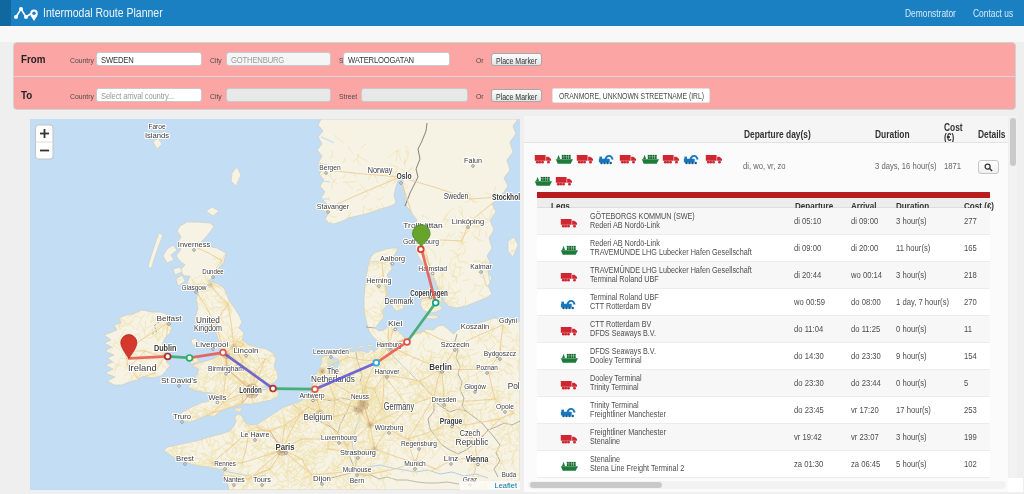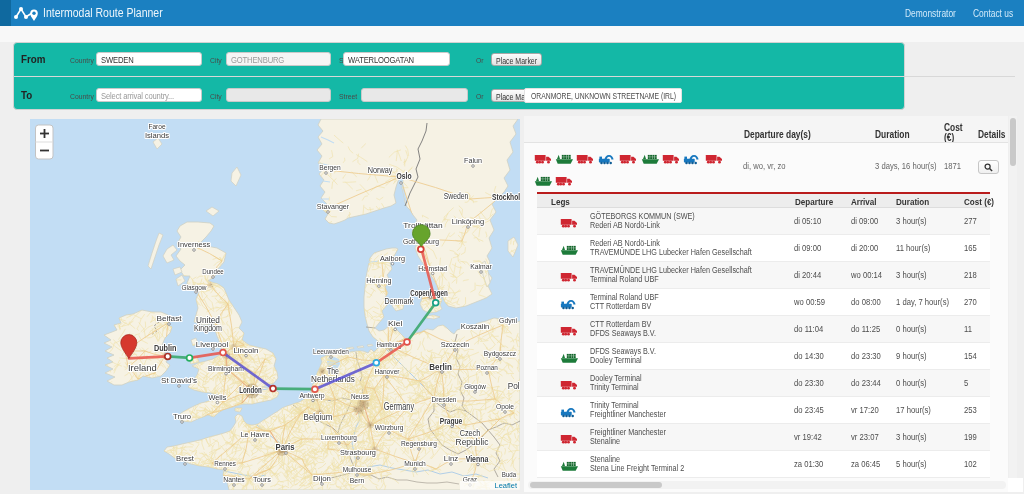--- a/index.html
+++ b/index.html
@@ -20,21 +20,21 @@
       <circle cx="13" cy="13" r="2" fill="#fff"></circle>
     <path d="M21,17 C18.6,13.5 17.2,11.6 17.2,9.3 A3.8,3.8 0 1 1 24.8,9.3 C24.8,11.6 23.4,13.5 21,17 Z" fill="#fff"></path>
     <circle cx="21" cy="9.2" r="1.7" fill="#1b80c1"></circle>
   </svg>
   <span style="position:absolute;left:43px;top:6px;font-size:12.5px;color:#eef6fb;white-space:nowrap;display:inline-block;transform:scaleX(0.84);transform-origin:0 0;">Intermodal Route Planner</span>
   <span style="position:absolute;left:905px;top:8px;font-size:10px;color:#d3eafa;white-space:nowrap;display:inline-block;transform:scaleX(0.84);transform-origin:0 0;">Demonstrator</span>
   <span style="position:absolute;left:973px;top:8px;font-size:10px;color:#d3eafa;white-space:nowrap;display:inline-block;transform:scaleX(0.84);transform-origin:0 0;">Contact us</span>
 </div>
 <div style="position:absolute;left:0;top:26px;width:1024px;height:16px;background:#f8f8f8"></div>
 
-<div style="position:absolute;left:13px;top:42px;width:892px;height:68px;background:#14b8a6;border:1px solid #d2d2d2;border-radius:4px">
+<div style="position:absolute;left:13px;top:42px;width:1003px;height:68px;background:#fca5a5;border:1px solid #d2d2d2;border-radius:4px">
   <div style="position:absolute;left:0;top:33px;width:1001px;height:1px;background:#d8d8d8"></div>
   <span style="position:absolute;left:7px;top:10px;font-size:11.5px;color:#222;font-weight:bold;white-space:nowrap;display:inline-block;transform:scaleX(0.85);transform-origin:0 0;">From</span>
   <span style="position:absolute;left:56px;top:13px;font-size:8px;color:#4a4a4a;white-space:nowrap;display:inline-block;transform:scaleX(0.85);transform-origin:0 0;">Country</span>
   <div class="in" style="left:82px;top:9px;width:106px">
       <span style="position:absolute;left:4px;top:1px;font-size:9px;color:#333;white-space:nowrap;display:inline-block;transform:scaleX(0.85);transform-origin:0 0;">SWEDEN</span>
     </div>
   <span style="position:absolute;left:196px;top:13px;font-size:8px;color:#4a4a4a;white-space:nowrap;display:inline-block;transform:scaleX(0.85);transform-origin:0 0;">City</span>
   <div class="in" style="left:212px;top:9px;width:105px;background:#f5f5f5">
       <span style="position:absolute;left:4px;top:1px;font-size:9px;color:#9a9a9a;white-space:nowrap;display:inline-block;transform:scaleX(0.85);transform-origin:0 0;">GOTHENBURG</span>
     </div>
@@ -53,21 +53,21 @@
       <span style="position:absolute;left:4px;top:1px;font-size:9px;color:#9a9a9a;white-space:nowrap;display:inline-block;transform:scaleX(0.85);transform-origin:0 0;">Select arrival country...</span>
     </div>
   <span style="position:absolute;left:196px;top:49px;font-size:8px;color:#4a4a4a;white-space:nowrap;display:inline-block;transform:scaleX(0.85);transform-origin:0 0;">City</span>
   <div class="in dis" style="left:212px;top:45px;width:105px"></div>
   <span style="position:absolute;left:325px;top:49px;font-size:8px;color:#4a4a4a;white-space:nowrap;display:inline-block;transform:scaleX(0.85);transform-origin:0 0;">Street</span>
   <div class="in dis" style="left:347px;top:45px;width:107px"></div>
   <span style="position:absolute;left:462px;top:49px;font-size:8px;color:#4a4a4a;white-space:nowrap;display:inline-block;transform:scaleX(0.85);transform-origin:0 0;">Or</span>
   <span class="btn" style="left:477px;top:46px;width:51px">
       <span style="position:absolute;left:4px;top:1px;font-size:8.5px;color:#333;white-space:nowrap;display:inline-block;transform:scaleX(0.82);transform-origin:0 0;">Place Marker</span>
     </span>
-  <span class="res" style="left:510px;top:45px;width:158px">
+  <span class="res" style="left:538px;top:45px;width:158px">
       <span style="position:absolute;left:6px;top:2px;font-size:8.5px;color:#4a4a4a;white-space:nowrap;display:inline-block;transform:scaleX(0.8);transform-origin:0 0;">ORANMORE, UNKNOWN STREETNAME (IRL)</span>
     </span>
 
 </div>
 
 <div style="position:absolute;left:30px;top:119px;width:552px;height:371px">
 <svg width="490" height="371" viewBox="0 0 490 371" style="display:block">
 <rect width="490" height="371" fill="#c2ddf4"></rect>
 <polygon points="291.0,0.0 288.0,6.0 293.0,12.0 288.0,18.0 292.0,25.0 287.0,31.0 292.0,37.0 288.0,44.0 294.0,49.0 289.0,55.0 294.0,61.0 290.0,67.0 295.0,73.0 291.0,79.0 297.0,85.0 293.0,91.0 298.0,95.0 295.0,100.0 299.0,104.0 304.0,105.0 310.0,103.0 315.0,101.0 318.0,99.0 327.0,97.0 336.0,95.0 345.0,92.0 354.0,89.0 361.0,87.0 366.0,84.0 364.0,76.0 366.0,68.0 368.0,62.0 371.0,57.0 373.0,61.0 372.0,69.0 374.0,77.0 375.0,83.0 377.0,88.0 380.0,91.0 383.0,96.0 387.0,101.0 384.0,107.0 382.0,113.0 385.0,119.0 387.0,125.0 385.0,129.0 388.0,137.0 392.0,143.0 396.0,149.0 400.0,155.0 404.0,161.0 407.0,167.0 409.0,173.0 413.0,179.0 415.0,183.0 418.0,187.0 426.0,189.0 436.0,187.0 446.0,183.0 456.0,179.0 462.0,175.0 458.0,167.0 462.0,159.0 456.0,151.0 460.0,143.0 457.0,137.0 462.0,129.0 459.0,119.0 464.0,111.0 460.0,101.0 466.0,93.0 462.0,85.0 468.0,79.0 474.0,73.0 478.0,67.0 474.0,59.0 480.0,51.0 477.0,41.0 483.0,33.0 480.0,23.0 486.0,15.0 483.0,7.0 488.0,0.0" fill="#f6f2e4" stroke="#cfd0c3" stroke-width="0.8"></polygon>
 <polygon points="368.0,130.0 364.0,137.0 360.0,144.0 362.0,150.0 357.0,156.0 360.0,162.0 355.0,168.0 358.0,174.0 354.0,180.0 357.0,186.0 352.0,192.0 354.0,198.0 349.0,204.0 345.0,209.0 349.0,212.0 354.0,211.0 359.0,207.0 363.0,206.0 366.0,210.0 370.0,214.0 374.0,218.0 377.0,222.0 380.0,218.0 385.0,214.0 391.0,213.0 397.0,210.0 403.0,211.0 408.0,207.0 413.0,206.0 417.0,209.0 421.0,213.0 424.0,215.0 427.0,211.0 433.0,209.0 440.0,208.0 448.0,204.0 456.0,202.0 464.0,199.0 472.0,200.0 476.0,203.0 480.0,200.0 484.0,204.0 490.0,202.0 490.0,371.0 199.0,371.0 197.0,362.0 193.0,356.0 194.0,351.0 187.0,350.0 179.0,348.0 170.0,347.0 161.0,345.0 153.0,342.0 146.0,340.0 139.0,335.0 134.0,332.0 137.0,328.0 144.0,327.0 152.0,325.0 161.0,323.0 170.0,321.0 179.0,318.0 187.0,316.0 194.0,314.0 200.0,312.0 203.0,308.0 206.0,303.0 205.0,298.0 208.0,295.0 212.0,297.0 214.0,302.0 217.0,305.0 222.0,306.0 228.0,305.0 232.0,302.0 237.0,299.0 243.0,295.0 248.0,292.0 252.0,289.0 257.0,287.0 263.0,285.0 269.0,283.0 275.0,280.0 280.0,277.0 282.0,274.0 280.0,271.0 284.0,269.0 282.0,266.0 285.0,263.0 283.0,260.0 286.0,257.0 288.0,252.0 290.0,248.0 292.0,243.0 291.0,239.0 295.0,237.0 301.0,236.0 307.0,235.0 313.0,234.0 320.0,233.0 327.0,232.0 333.0,232.0 338.0,234.0 341.0,230.0 344.0,233.0 348.0,229.0 352.0,227.0 348.0,222.0 343.0,218.0 339.0,212.0 337.0,205.0 335.0,197.0 334.0,188.0 334.0,178.0 335.0,168.0 336.0,158.0 338.0,148.0 340.0,139.0 344.0,134.0 350.0,132.0 356.0,130.0 362.0,129.0 366.0,129.0" fill="#f6f2e4" stroke="#cfd0c3" stroke-width="0.8"></polygon>
@@ -774,21 +774,21 @@
   <span style="position:absolute;left:351px;top:16px;font-size:9px;color:#666;white-space:nowrap;display:inline-block;transform:scaleX(0.85);transform-origin:0 0;">3 days, 16 hour(s)</span>
   <span style="position:absolute;left:420px;top:16px;font-size:9px;color:#666;white-space:nowrap;display:inline-block;transform:scaleX(0.85);transform-origin:0 0;">1871</span>
   <div style="position:absolute;left:454px;top:15px;width:21px;height:14px;border:1px solid #c6c6c6;border-radius:3px;background:linear-gradient(#fff,#efefef)">
     <svg width="9" height="9" viewBox="0 0 10 10" style="position:absolute;left:5px;top:2px">
         <circle cx="4" cy="4" r="2.8" fill="none" stroke="#333" stroke-width="1.4"></circle>
         <line x1="6.2" y1="6.2" x2="9" y2="9" stroke="#333" stroke-width="1.6"></line>
       </svg>
   </div>
 </div>
 
-<div style="position:absolute;left:537px;top:192px;width:453px;height:16px;background:#ededed;border-top:2px solid #b91c1c;border-bottom:1px solid #ddd">
+<div style="position:absolute;left:537px;top:192px;width:453px;height:16px;background:#ededed;border-top:6px solid #b91c1c;border-bottom:1px solid #ddd">
   <span style="position:absolute;left:14px;top:2px;font-size:9.5px;color:#333;font-weight:bold;white-space:nowrap;display:inline-block;transform:scaleX(0.85);transform-origin:0 0;">Legs</span>
   <span style="position:absolute;left:258px;top:2px;font-size:9.5px;color:#333;font-weight:bold;white-space:nowrap;display:inline-block;transform:scaleX(0.85);transform-origin:0 0;">Departure</span>
   <span style="position:absolute;left:314px;top:2px;font-size:9.5px;color:#333;font-weight:bold;white-space:nowrap;display:inline-block;transform:scaleX(0.85);transform-origin:0 0;">Arrival</span>
   <span style="position:absolute;left:359px;top:2px;font-size:9.5px;color:#333;font-weight:bold;white-space:nowrap;display:inline-block;transform:scaleX(0.85);transform-origin:0 0;">Duration</span>
   <span style="position:absolute;left:427px;top:2px;font-size:9.5px;color:#333;font-weight:bold;white-space:nowrap;display:inline-block;transform:scaleX(0.85);transform-origin:0 0;">Cost (€)</span>
 </div>
 
 <div style="position:absolute;left:537px;top:208px;width:453px;height:27px;background:#f7f7f7;border-bottom:1px solid #ececec">
   <span style="position:absolute;left:23px;top:7px"><svg width="19" height="12" viewBox="0 0 18 12">
         <g fill="#cf2631">

